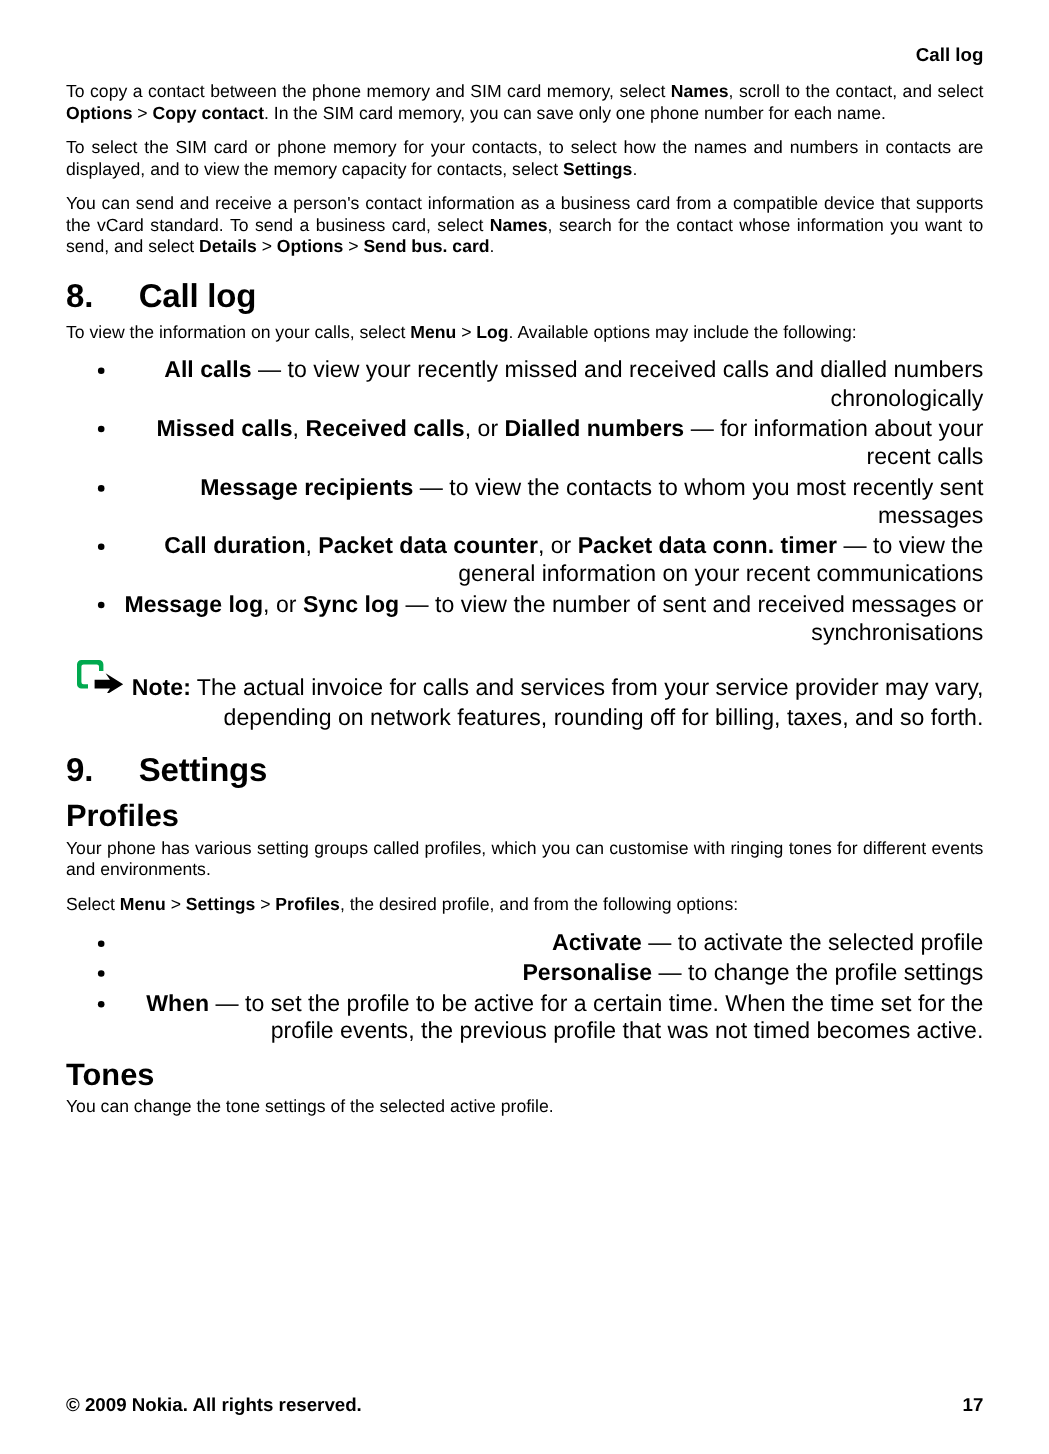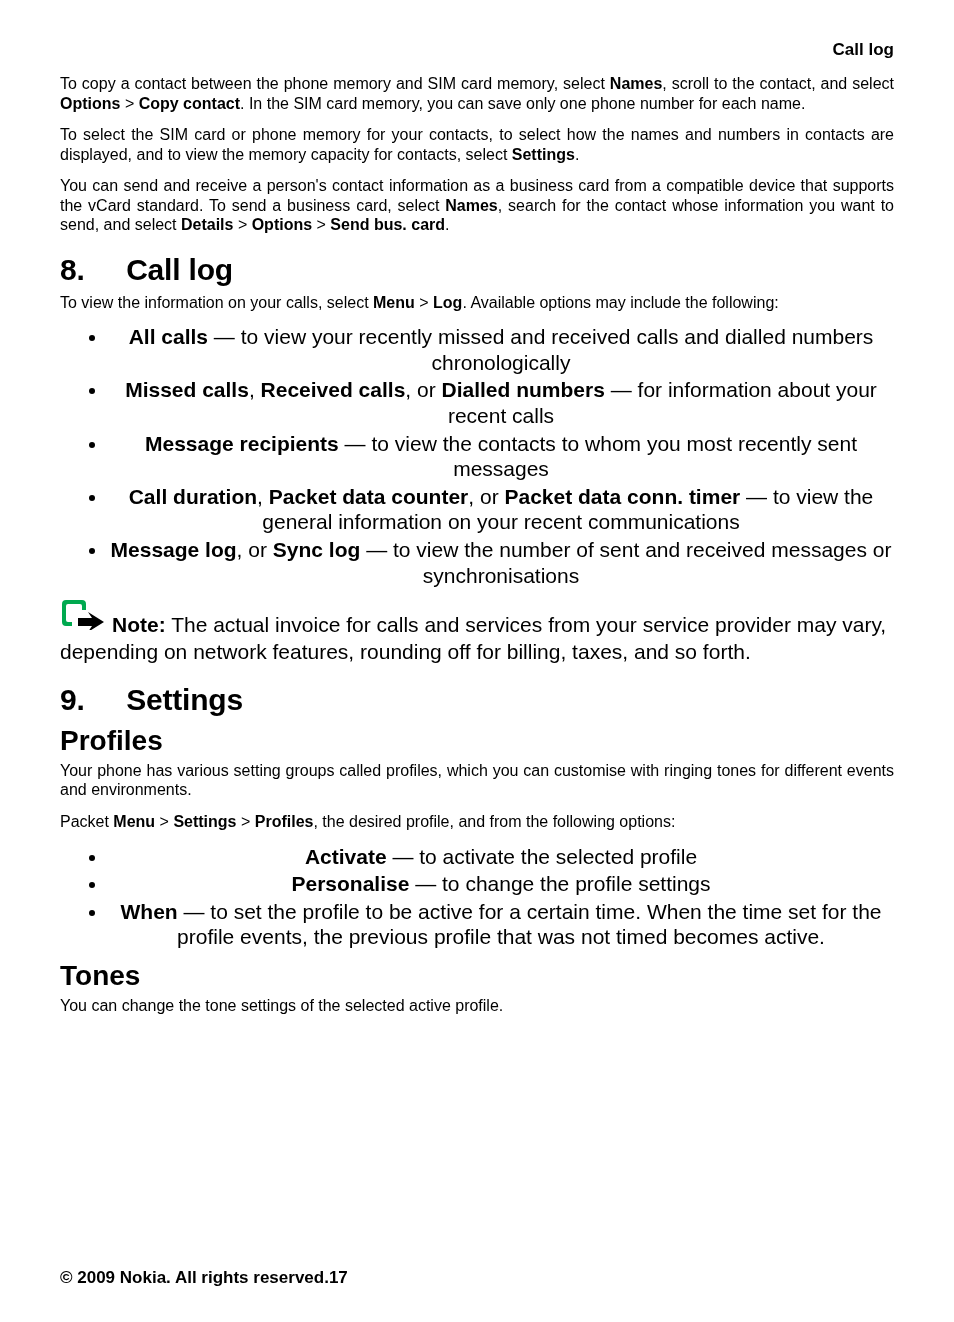--- a/index.html
+++ b/index.html
@@ -39,41 +39,42 @@
   }
   ul.bul {
     list-style: disc;
     padding-left: 48px;
     margin: 4px 0 10px 0;
   }
   ul.bul li {
     font-size: 21px;
     line-height: 1.22;
     margin: 0 0 2px 0;
-    text-align: center;
+    text-align: right;
   }
   .note-block {
     margin: 10px 0 14px 0;
+    text-align: right;
   }
   .note-icon {
     display: inline-block;
     vertical-align: text-bottom;
     margin-right: 4px;
   }
   .note-text {
     font-size: 21px;
     line-height: 1.25;
   }
   .footer {
     position: absolute;
     bottom: 34px;
     left: 60px;
     right: 60px;
     display: flex;
-    justify-content: flex-start;
+    justify-content: space-between;
     font-weight: bold;
     font-size: 17px;
   }
 </style>
 </head>
 <body>
 
 <div class="header-section">Call log</div>
 
 <p class="para">
@@ -129,21 +130,21 @@
 <h1>
   <span class="hnum">9.</span>
   <span>Settings</span>
 </h1>
 
 <h2>Profiles</h2>
 
 <p class="para">Your phone has various setting groups called profiles, which you can customise with ringing tones for different events and environments.</p>
 
 <p class="para">
-  <span>Packet </span><span class="b">Menu</span><span> &gt; </span><span class="b">Settings</span><span> &gt; </span><span class="b">Profiles</span><span>, the desired profile, and from the following options:</span>
+  <span>Select </span><span class="b">Menu</span><span> &gt; </span><span class="b">Settings</span><span> &gt; </span><span class="b">Profiles</span><span>, the desired profile, and from the following options:</span>
 </p>
 
 <ul class="bul">
   <li>
     <span class="b">Activate</span><span>  — to activate the selected profile</span>
   </li>
   <li>
     <span class="b">Personalise</span><span>  — to change the profile settings</span>
   </li>
   <li>

